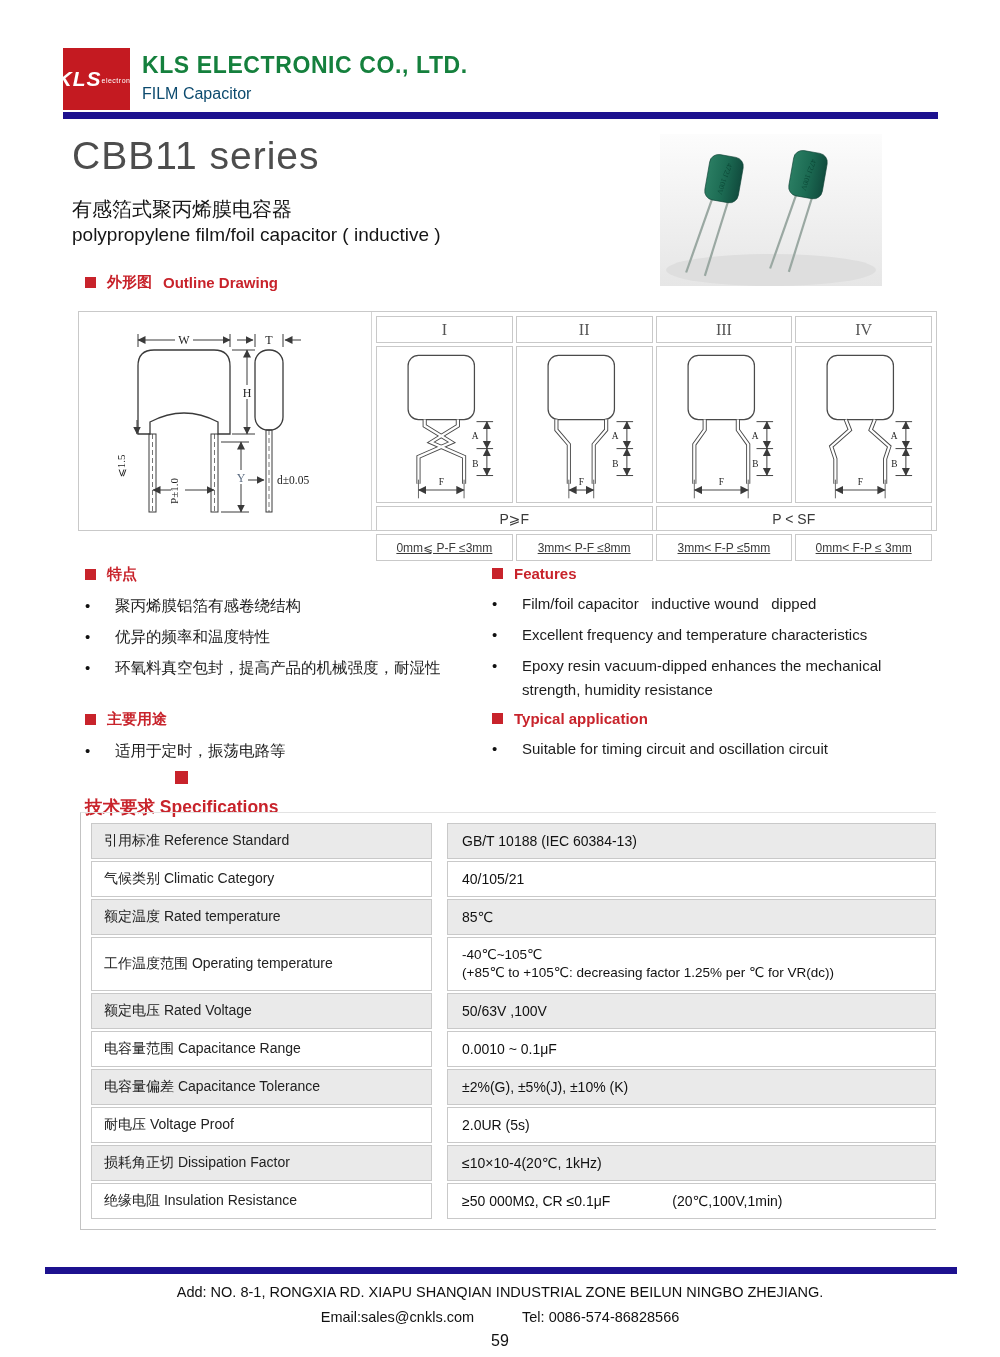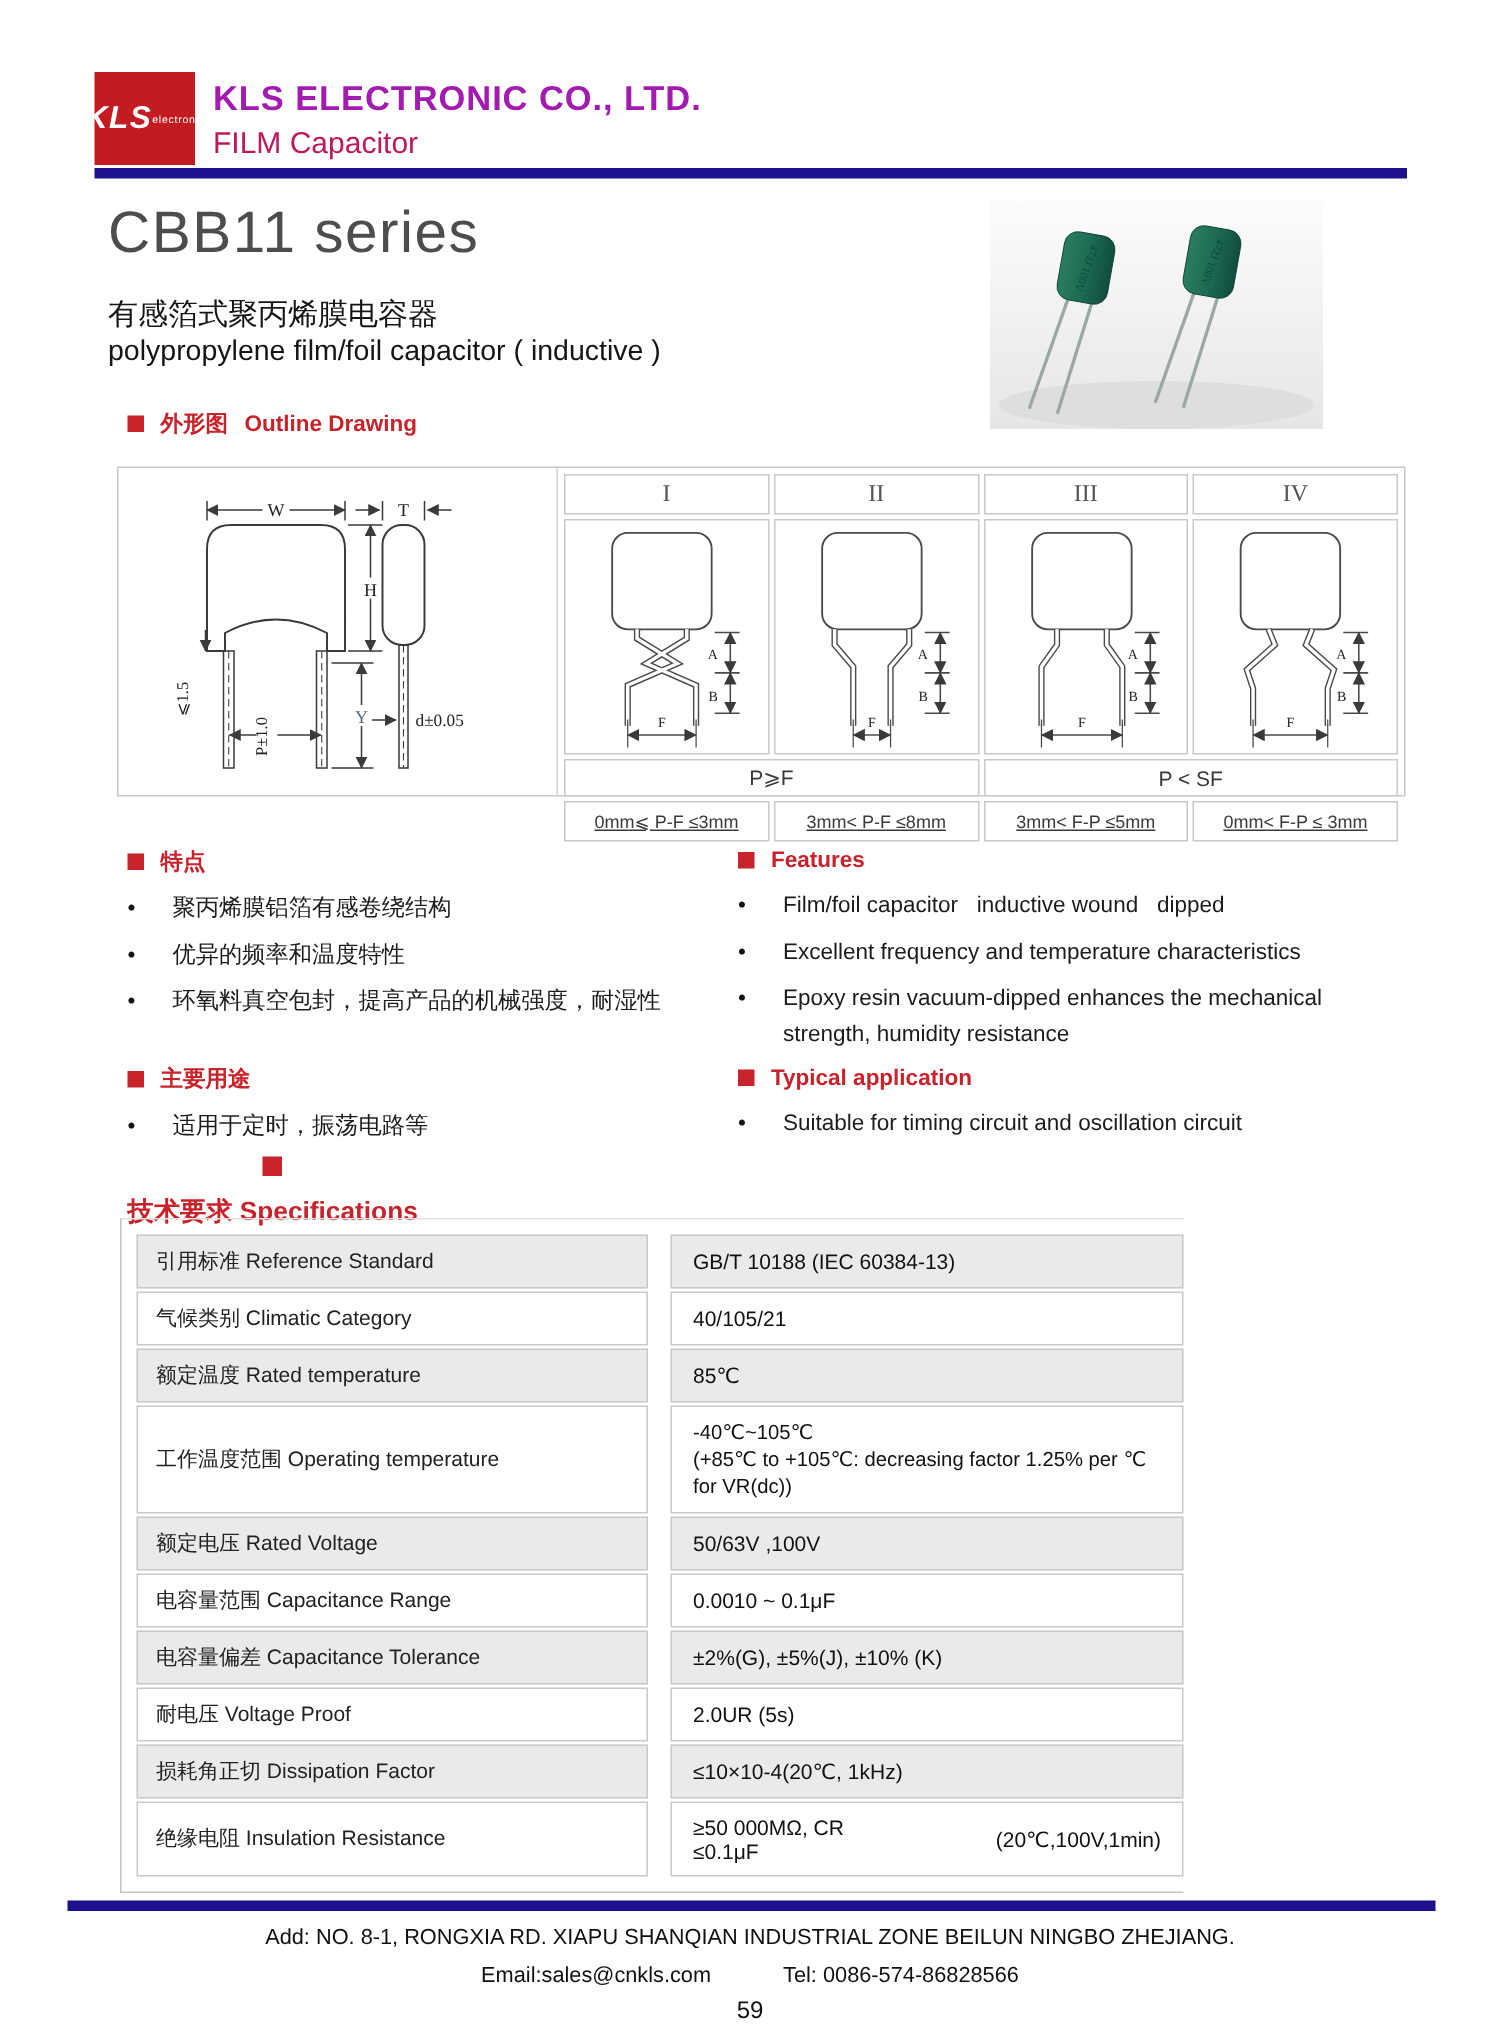--- a/index.html
+++ b/index.html
@@ -4,22 +4,22 @@
 <style>
   html,body{margin:0;padding:0;background:#ffffff;}
   .page{position:relative;width:1000px;height:1357px;background:#fff;overflow:hidden;
         font-family:"Liberation Sans","DejaVu Sans",sans-serif;color:#1a1a1a;}
 
   
   .logo{position:absolute;left:63px;top:48px;width:67px;height:62px;background:#c41a21;
         display:flex;flex-direction:row;align-items:center;justify-content:center;color:#fff;}
   .logo-main{font-size:21px;font-weight:bold;font-style:italic;letter-spacing:1px;line-height:20px;}
   .logo-sub{font-size:7px;letter-spacing:0.5px;margin-top:2px;}
-  .company{position:absolute;left:142px;top:52px;font-size:23px;font-weight:bold;letter-spacing:0.6px;color:#a21caf;}
-  .prodline{position:absolute;left:142px;top:85px;font-size:20px;color:#be185d;}
+  .company{position:absolute;left:142px;top:52px;font-size:23px;font-weight:bold;letter-spacing:0.6px;color:#15803d;}
+  .prodline{position:absolute;left:142px;top:85px;font-size:16px;color:#0c4a6e;}
   .navybar-top{position:absolute;left:63px;top:112px;width:875px;height:7px;background:#1d118f;}
 
   
   .series{position:absolute;left:72px;top:134px;font-size:39px;color:#4d4d4d;letter-spacing:1px;}
   .sub-cn{position:absolute;left:72px;top:196px;font-size:20px;color:#151515;}
   .sub-en{position:absolute;left:72px;top:224px;font-size:19px;color:#151515;}
   .photo{position:absolute;left:660px;top:134px;width:222px;height:152px;}
 
   
   .sec-head{position:absolute;display:flex;align-items:center;gap:11px;}
@@ -43,21 +43,21 @@
   
   .col-cn{position:absolute;left:85px;width:395px;}
   .col-en{position:absolute;left:492px;width:445px;}
   .feat-list{list-style:none;margin:10px 0 0 0;padding:0;}
   .feat-list li{display:flex;margin-bottom:7px;line-height:24px;}
   .blt{width:30px;flex:0 0 auto;font-size:15px;color:#111;}
   .li-cn{font-size:15.5px;color:#1c1c1c;}
   .li-en{font-size:15px;color:#1c1c1c;white-space:pre-wrap;}
 
   
-  .spec-table{position:absolute;left:80px;top:812px;width:709px;box-sizing:border-box;
+  .spec-table{position:absolute;left:80px;top:812px;width:856px;box-sizing:border-box;
      border-left:1px solid #c3c3c3;border-bottom:1px solid #c3c3c3;border-top:1px solid #e3e3e3;
      padding:8px 0 8px 10px;}
   .spec-row{display:flex;gap:15px;margin:2px 0;}
   .spec-label{width:341px;flex:0 0 auto;border:1px solid #c9c9c9;padding:8px 12px;font-size:14px;color:#222;
      display:flex;align-items:center;box-sizing:border-box;}
   .spec-value{flex:1;border:1px solid #c9c9c9;padding:8px 14px;font-size:14px;color:#111;
      display:flex;flex-direction:column;justify-content:center;box-sizing:border-box;}
   .spec-row:nth-child(odd) .spec-label,.spec-row:nth-child(odd) .spec-value{background:#eaeaea;}
   .v2{font-size:13.5px;line-height:18px;}
   .note{margin-left:62px;}

